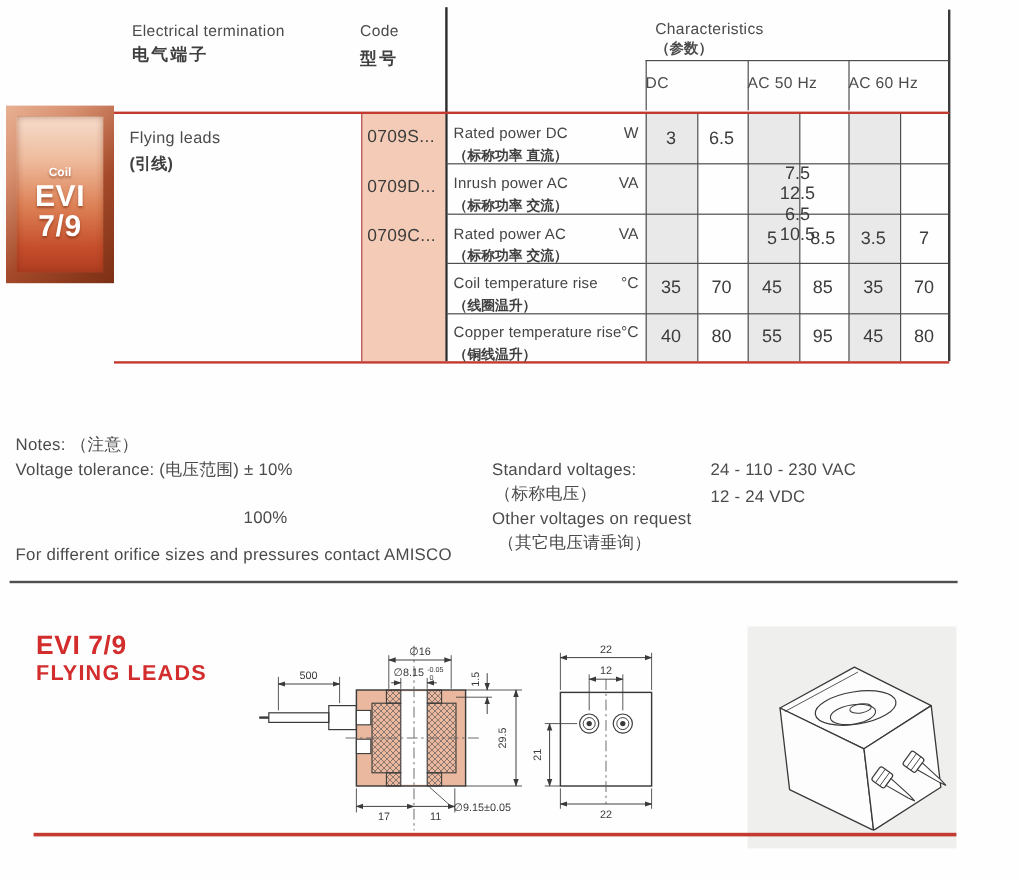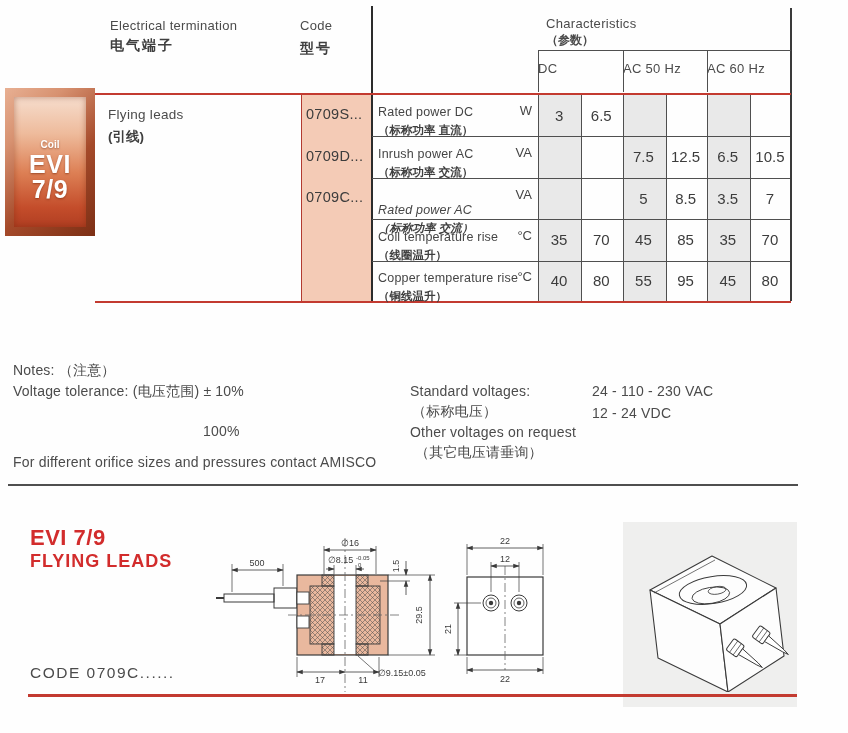--- a/index.html
+++ b/index.html
@@ -96,36 +96,36 @@
   <div class="abs" style="left:108px;top:128px;font-size:13.5px;font-weight:600;color:#3f3f3f;">(引线)</div>
 
   <div class="code-txt" style="top:106px;">0709S...</div>
   <div class="code-txt" style="top:148px;">0709D...</div>
   <div class="code-txt" style="top:189px;">0709C...</div>
 
   <div class="abs" style="left:378px;top:102px;"><span class="rowlbl-en">Rated power DC</span><br><span class="rowlbl-zh">（标称功率 直流）</span></div>
   <div class="abs unit" style="left:480px;top:103px;width:52px;text-align:right;">W</div>
   <div class="abs" style="left:378px;top:144px;"><span class="rowlbl-en">Inrush power AC</span><br><span class="rowlbl-zh">（标称功率 交流）</span></div>
   <div class="abs unit" style="left:480px;top:145px;width:52px;text-align:right;">VA</div>
-  <div class="abs" style="left:378px;top:200px;font-style:italic;"><span class="rowlbl-en">Rated power AC</span><br><span class="rowlbl-zh">（标称功率 交流）</span></div>
+  <div class="abs" style="left:378px;top:186px;"><span class="rowlbl-en">Rated power AC</span><br><span class="rowlbl-zh">（标称功率 交流）</span></div>
   <div class="abs unit" style="left:480px;top:187px;width:52px;text-align:right;">VA</div>
   <div class="abs" style="left:378px;top:227px;"><span class="rowlbl-en">Coil temperature rise</span><br><span class="rowlbl-zh">（线圈温升）</span></div>
   <div class="abs unit" style="left:480px;top:228px;width:52px;text-align:right;">°C</div>
   <div class="abs" style="left:378px;top:268px;"><span class="rowlbl-en">Copper temperature rise</span><br><span class="rowlbl-zh">（铜线温升）</span></div>
   <div class="abs unit" style="left:480px;top:269px;width:52px;text-align:right;">°C</div>
 
   <div class="valrow" style="top:95px;height:41px;">
     <div>3</div>
       <div>6.5</div>
       <div></div>
       <div></div>
       <div></div>
       <div></div>
   </div>
-  <div class="valrow" style="top:136px;height:41.5px;">
+  <div class="valrow" style="top:136px;height:41.5px;flex-direction:column;">
     <div></div>
       <div></div>
       <div>7.5</div>
       <div>12.5</div>
       <div>6.5</div>
       <div>10.5</div>
   </div>
   <div class="valrow" style="top:177.5px;height:41.5px;">
     <div></div>
       <div></div>
@@ -160,21 +160,20 @@
   <div class="note" style="left:412px;top:403px;">（标称电压）</div>
   <div class="note" style="left:592px;top:405px;">12 - 24 VDC</div>
   <div class="note" style="left:410px;top:424px;">Other voltages on request</div>
   <div class="note" style="left:415px;top:444px;">（其它电压请垂询）</div>
 
   <div class="abs" style="left:8px;top:484px;width:790px;height:2px;background:#4f4f4f;"></div>
 
   <div class="graybox"></div>
   <div class="red-title1" style="left:30px;top:525px;">EVI 7/9</div>
   <div class="red-title2" style="left:30px;top:551px;">FLYING LEADS</div>
-  <div class="code-caption" style="left:30px;top:664px;">CODE 0709C......</div>
 
   <svg class="abs" style="left:210px;top:520px;" width="255" height="190" viewBox="0 0 255 190">
     <defs>
       <pattern id="xh" width="5" height="5" patternUnits="userSpaceOnUse">
         <path d="M0,5 L5,0 M0,0 L5,5" stroke="#4a4a4a" stroke-width="0.5"></path>
       </pattern>
       <marker id="ar1" viewBox="0 0 10 10" refX="9" refY="5" markerWidth="8" markerHeight="8" orient="auto-start-reverse">
         <path d="M0,1.5 L10,5 L0,8.5 z" fill="#3a3a3a"></path>
       </marker>
     </defs>

